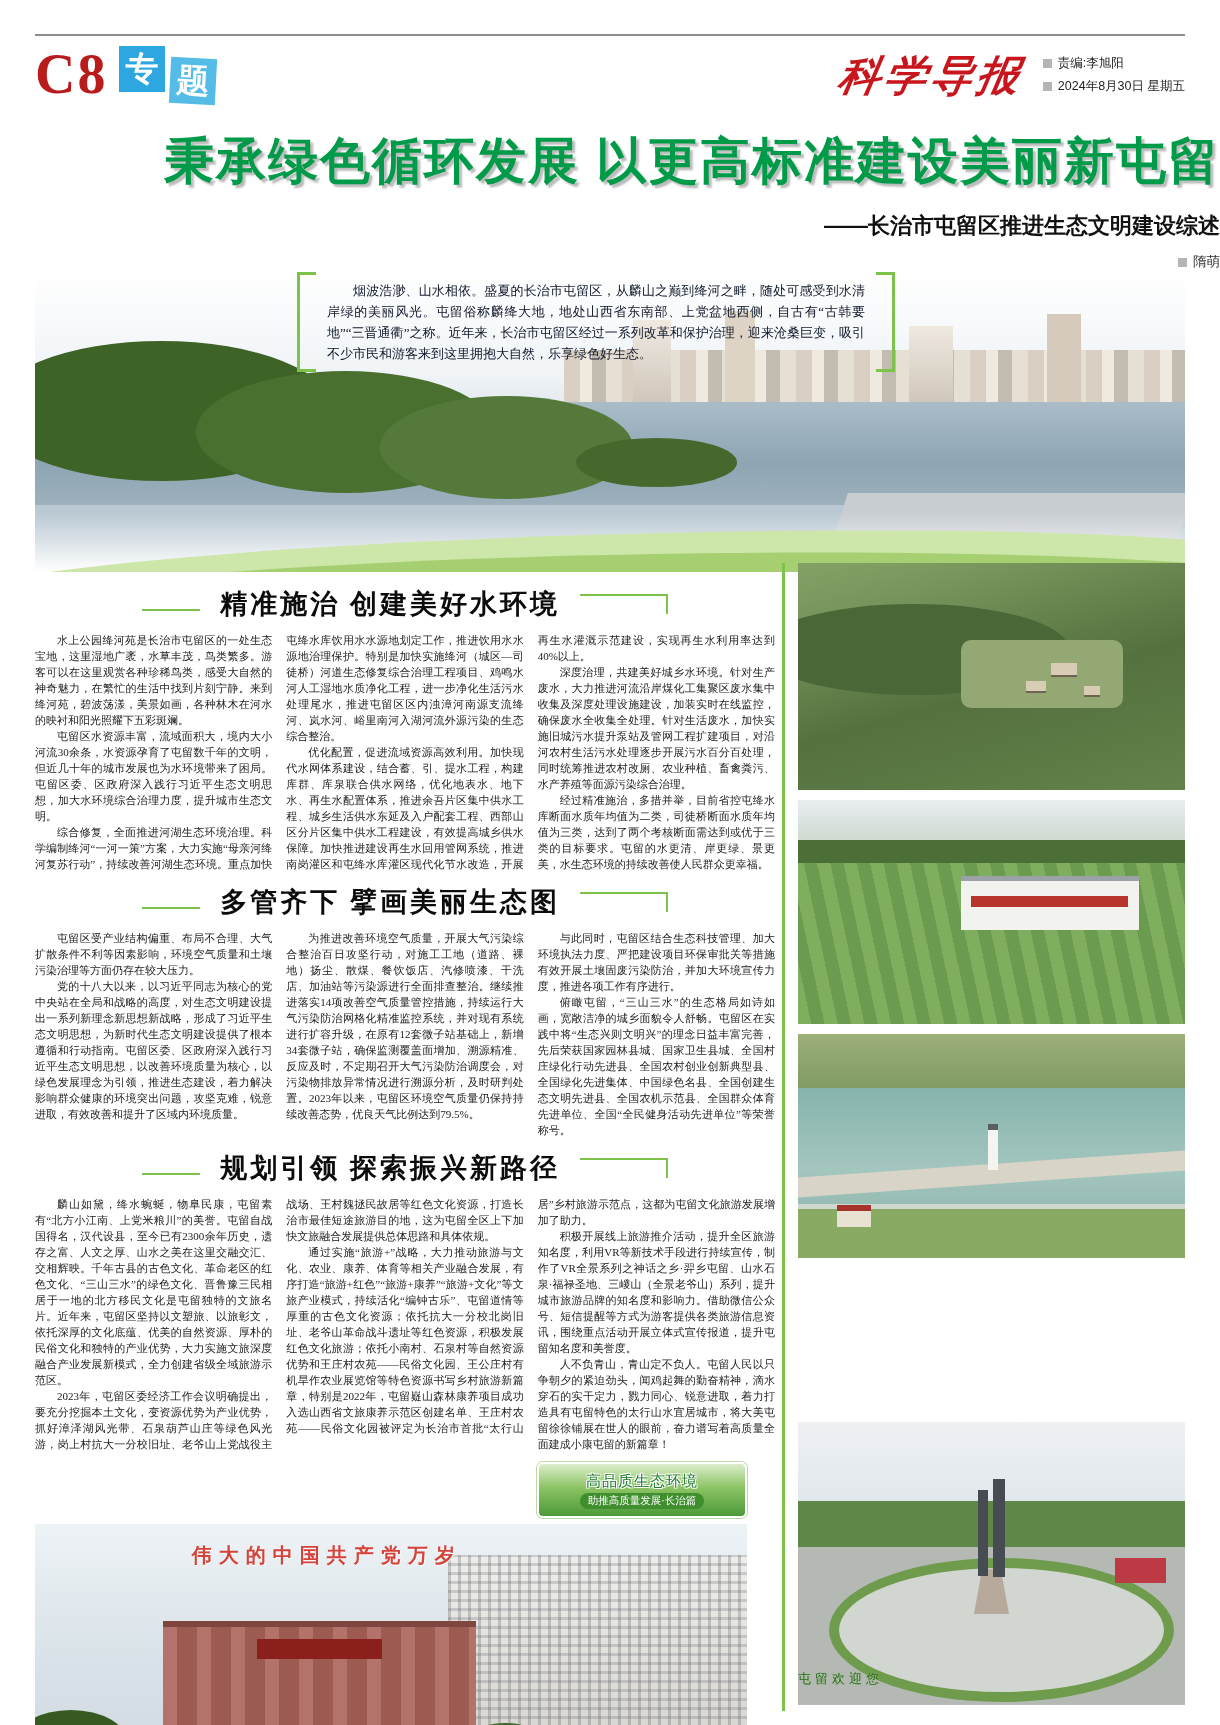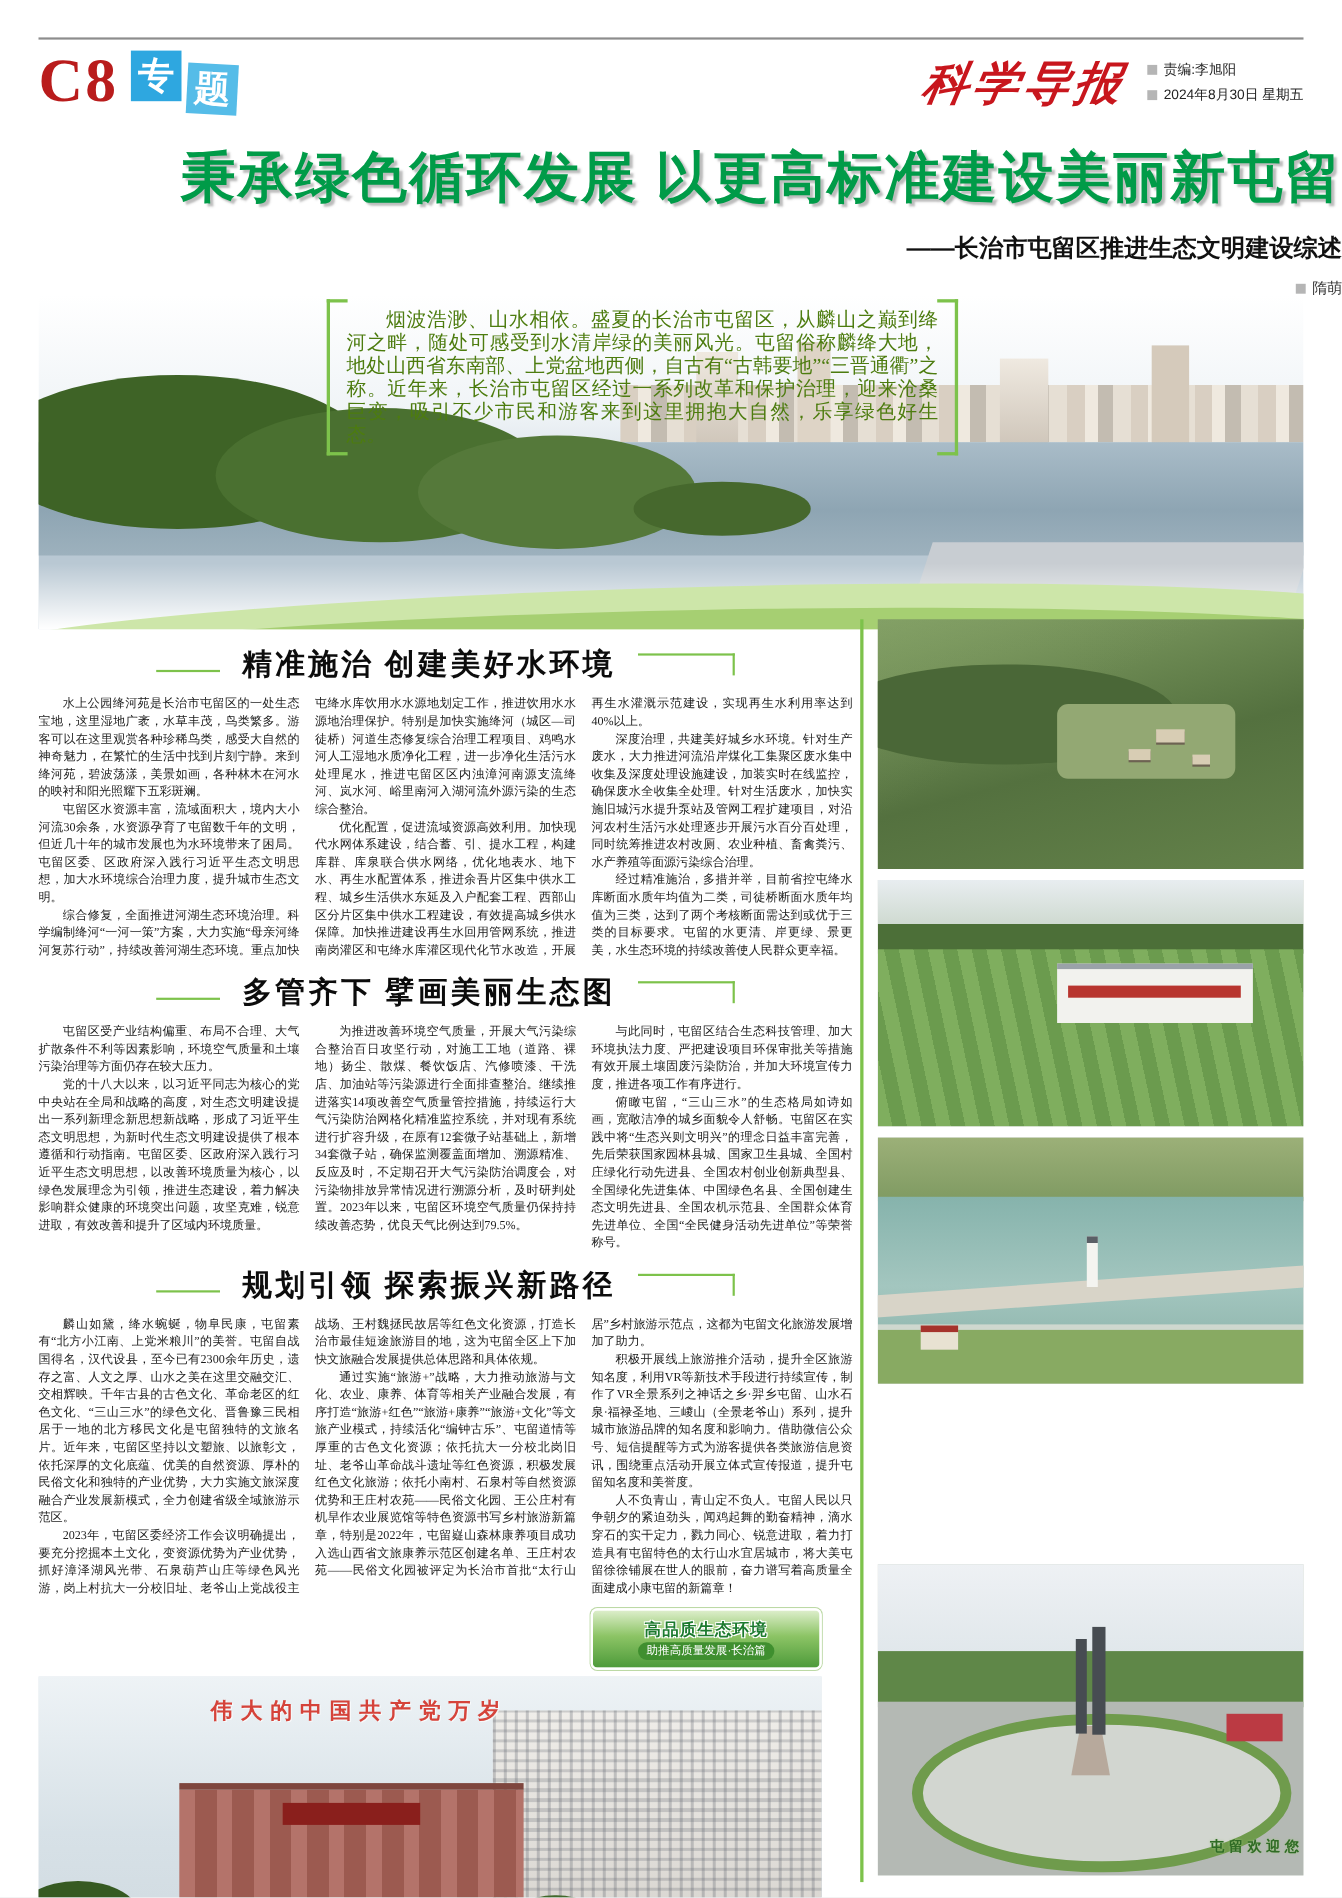--- a/index.html
+++ b/index.html
@@ -43,42 +43,42 @@
   .tr2{left:14%;top:34%;width:26%;height:40%;background:#4a7030;}
   .tr3{left:30%;top:42%;width:22%;height:34%;background:#55793a;}
   .isl{left:47%;top:56%;width:14%;height:16%;background:#46682d;}
   .plaza{position:absolute;right:0;bottom:10%;width:30%;height:16%;background:#c8cdd2;transform:skewX(-18deg);}
   .fade{position:absolute;left:0;right:0;bottom:0;height:60px;background:linear-gradient(rgba(255,255,255,0),#fff);}
   .swA{position:absolute;left:-8%;bottom:-58px;width:118%;height:96px;background:#cde6a9;
        border-radius:100% 100% 0 0/100% 100% 0 0;transform:rotate(-1.6deg);}
   .swB{position:absolute;left:-4%;bottom:-74px;width:116%;height:92px;background:#a6cf72;
        border-radius:100% 100% 0 0/100% 100% 0 0;transform:rotate(-1deg);}
   
-  .intro{position:absolute;left:262px;width:538px;top:4px;padding:8px 18px;
-         font-size:18px;line-height:21px;text-align:justify;color:#4d7c0f;}
+  .intro{position:absolute;left:262px;width:538px;top:4px;padding:8px 30px;
+         font-size:13px;line-height:21px;text-align:justify;color:#0f172a;}
   .intro::before,.intro::after{content:'';position:absolute;top:0;bottom:0;width:16px;border:3px solid #7DC24B;}
   .intro::before{left:0;border-right:none;}
   .intro::after{right:0;border-left:none;}
   .intro p{margin:0;text-indent:2em;}
   
   .main-col{position:absolute;left:35px;top:574px;width:740px;}
   .sec-title{display:flex;align-items:center;justify-content:center;gap:20px;margin:12px 0 10px;}
   .sec-title h2{margin:0;font-size:27px;font-weight:bold;letter-spacing:3px;color:#0c0c0c;}
   .deco-l{width:58px;height:12px;border-bottom:2px solid #7DC24B;}
   .deco-r{width:86px;height:18px;border-top:2px solid #7DC24B;border-right:2px solid #7DC24B;}
   .cols{column-count:3;column-gap:14px;font-size:11px;line-height:16px;text-align:justify;}
   .cols p{margin:0;text-indent:2em;}
   .sec{margin-bottom:10px;}
   
   .bottom-block{width:712px;margin-top:4px;}
   .eco-banner{width:206px;height:52px;margin-left:auto;border:2px solid #fff;border-radius:6px;
       background:linear-gradient(#ddeecb,#8cc465 45%,#4D9A3A);box-shadow:0 0 0 1px #bcd9a5;
       display:flex;flex-direction:column;align-items:center;justify-content:center;
       font-family:"Liberation Sans","DejaVu Sans",sans-serif;}
-  .eco-banner .l1{font-size:15px;font-weight:700;color:#1c7a2e;letter-spacing:1px;
+  .eco-banner .l1{font-size:15px;font-weight:400;color:#1c7a2e;letter-spacing:1px;
       text-shadow:1px 1px 0 #fff,-1px -1px 0 #fff,1px -1px 0 #fff,-1px 1px 0 #fff;}
   .eco-banner .l2{font-size:10.5px;color:#fff;background:#3f8f2f;border-radius:8px;padding:1px 8px;margin-top:2px;}
   .photo-bl{position:relative;width:712px;height:258px;margin-top:6px;overflow:hidden;background:#e6ecf0;}
   .photo-bl .sky2{position:absolute;inset:0;background:linear-gradient(#eef3f6,#d7e1e7 55%,#cfd9df);}
   .slogan{position:absolute;left:22%;top:7%;color:#d5433a;font-weight:bold;font-size:20px;letter-spacing:7px;
           font-family:"Liberation Sans","DejaVu Sans",sans-serif;text-shadow:1px 1px 0 rgba(255,255,255,.7);}
   .towers{position:absolute;right:0;top:12%;width:42%;height:74%;
       background:repeating-linear-gradient(90deg,rgba(95,100,110,.30) 0 3px,rgba(0,0,0,0) 3px 10px),
                  repeating-linear-gradient(0deg,rgba(95,100,110,.25) 0 3px,rgba(0,0,0,0) 3px 9px),
                  linear-gradient(#efede9,#d8d5d0);}
@@ -118,22 +118,22 @@
   .sp4 .trees4{position:absolute;left:0;right:0;top:28%;height:18%;background:#5f8748;}
   .sp4 .road{position:absolute;left:0;right:0;top:44%;bottom:0;background:#b4b9b4;}
   .sp4 .plaza2{position:absolute;left:8%;top:48%;width:84%;height:44%;border-radius:50%;background:#d2d6d0;
        border:10px solid #6f9b4c;}
   .sp4 .monbase{position:absolute;left:44%;top:52%;width:12%;height:16%;background:#b7a99c;
        clip-path:polygon(12% 100%,88% 100%,70% 0,30% 0);}
   .sp4 .monp{position:absolute;background:#474c52;}
   .mp1{left:46.5%;top:24%;width:10px;height:86px;}
   .mp2{left:50.5%;top:20%;width:12px;height:98px;background:#343940;}
   .sp4 .billboard{position:absolute;right:5%;top:48%;width:13%;height:9%;background:#bb3a43;}
-  .sp4 .welcome{position:absolute;left:0;right:0;bottom:6%;text-align:right;color:#2f6b25;
-       font-size:13px;font-weight:bold;letter-spacing:4px;text-shadow:0 0 2px #9cc37e;}
+  .sp4 .welcome{position:absolute;left:0;right:0;bottom:6%;text-align:left;color:#2f6b25;
+       font-size:13px;font-weight:normal;letter-spacing:4px;text-shadow:0 0 2px #9cc37e;}
 </style>
 </head>
 <body>
 
 <div class="page">
 
   <div class="top-rule"></div>
 
   <div class="hdr">
     <div class="pageno">C8</div>

